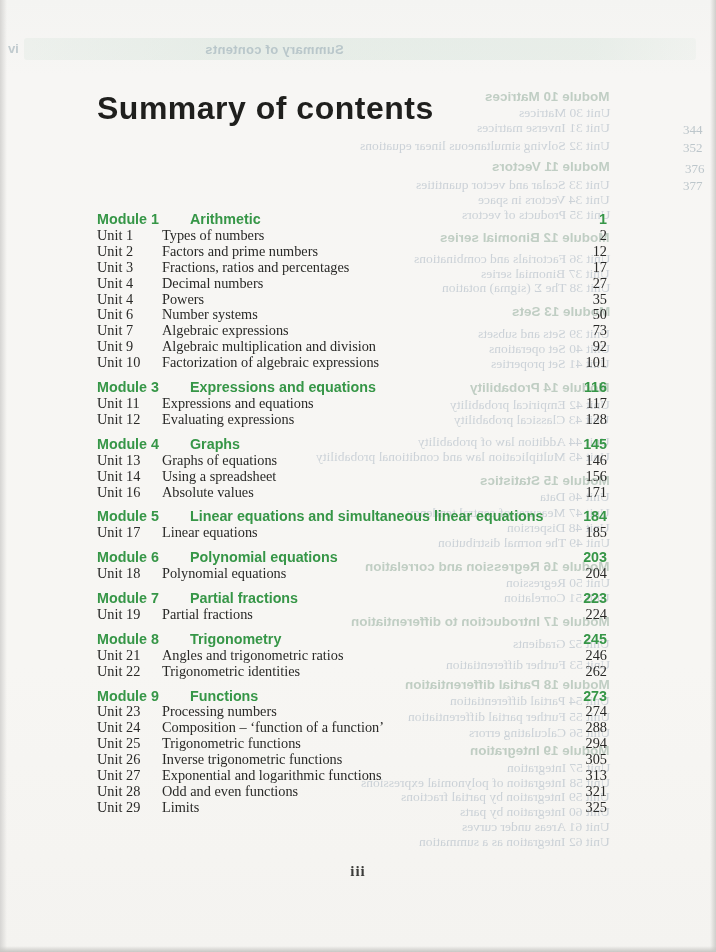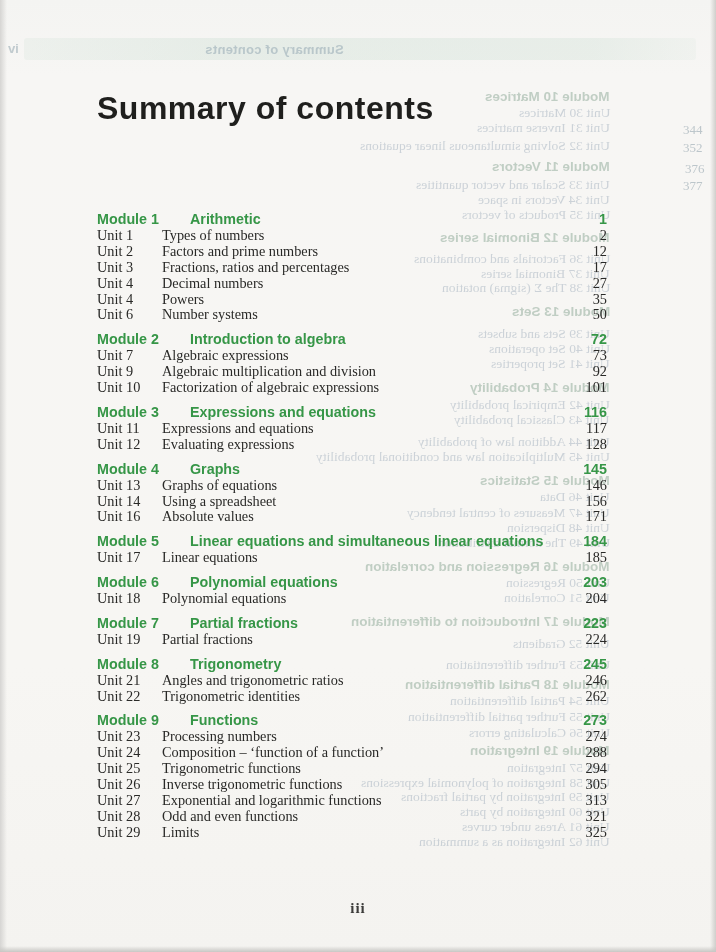--- a/index.html
+++ b/index.html
@@ -65,21 +65,21 @@
   .toc-row.module {
     margin-top:9px;
     font-family:"Liberation Sans", sans-serif; font-weight:bold; color:#369647;
   }
   .toc-row .lbl   { display:inline-block; width:65px; }
   .toc-row.module .lbl { width:93px; }
   .toc-row .pg    { position:absolute; right:0; top:0; text-align:right; }
   .toc-row.module .pg { color:#369647; }
 
   .folio {
-    position:absolute; left:0; right:0; top:900px; text-align:center;
+    position:absolute; left:0; right:0; top:863px; text-align:center;
     font-family:"Liberation Serif", serif; font-size:15px; font-weight:bold; color:#3c3c3a;
     letter-spacing:1px;
   }
 </style>
 </head>
 <body>
 
 <div class="page">
 
   <div class="bleed-band"></div>
@@ -140,21 +140,20 @@
   <h1 class="title">Summary of contents</h1>
 
   <div class="toc" id="toc-list">
       <div class="toc-row module"><span class="lbl">Module 1</span><span class="ttl">Arithmetic</span><span class="pg">1</span></div>
       <div class="toc-row unit"><span class="lbl">Unit 1</span><span class="ttl">Types of numbers</span><span class="pg">2</span></div>
       <div class="toc-row unit"><span class="lbl">Unit 2</span><span class="ttl">Factors and prime numbers</span><span class="pg">12</span></div>
       <div class="toc-row unit"><span class="lbl">Unit 3</span><span class="ttl">Fractions, ratios and percentages</span><span class="pg">17</span></div>
       <div class="toc-row unit"><span class="lbl">Unit 4</span><span class="ttl">Decimal numbers</span><span class="pg">27</span></div>
       <div class="toc-row unit"><span class="lbl">Unit 4</span><span class="ttl">Powers</span><span class="pg">35</span></div>
       <div class="toc-row unit"><span class="lbl">Unit 6</span><span class="ttl">Number systems</span><span class="pg">50</span></div>
-      <div class="toc-row module"><span class="lbl">Module 2</span><span class="ttl">Introduction to algebra</span><span class="pg">72</span></div>
       <div class="toc-row unit"><span class="lbl">Unit 7</span><span class="ttl">Algebraic expressions</span><span class="pg">73</span></div>
       <div class="toc-row unit"><span class="lbl">Unit 9</span><span class="ttl">Algebraic multiplication and division</span><span class="pg">92</span></div>
       <div class="toc-row unit"><span class="lbl">Unit 10</span><span class="ttl">Factorization of algebraic expressions</span><span class="pg">101</span></div>
       <div class="toc-row module"><span class="lbl">Module 3</span><span class="ttl">Expressions and equations</span><span class="pg">116</span></div>
       <div class="toc-row unit"><span class="lbl">Unit 11</span><span class="ttl">Expressions and equations</span><span class="pg">117</span></div>
       <div class="toc-row unit"><span class="lbl">Unit 12</span><span class="ttl">Evaluating expressions</span><span class="pg">128</span></div>
       <div class="toc-row module"><span class="lbl">Module 4</span><span class="ttl">Graphs</span><span class="pg">145</span></div>
       <div class="toc-row unit"><span class="lbl">Unit 13</span><span class="ttl">Graphs of equations</span><span class="pg">146</span></div>
       <div class="toc-row unit"><span class="lbl">Unit 14</span><span class="ttl">Using a spreadsheet</span><span class="pg">156</span></div>
       <div class="toc-row unit"><span class="lbl">Unit 16</span><span class="ttl">Absolute values</span><span class="pg">171</span></div>

